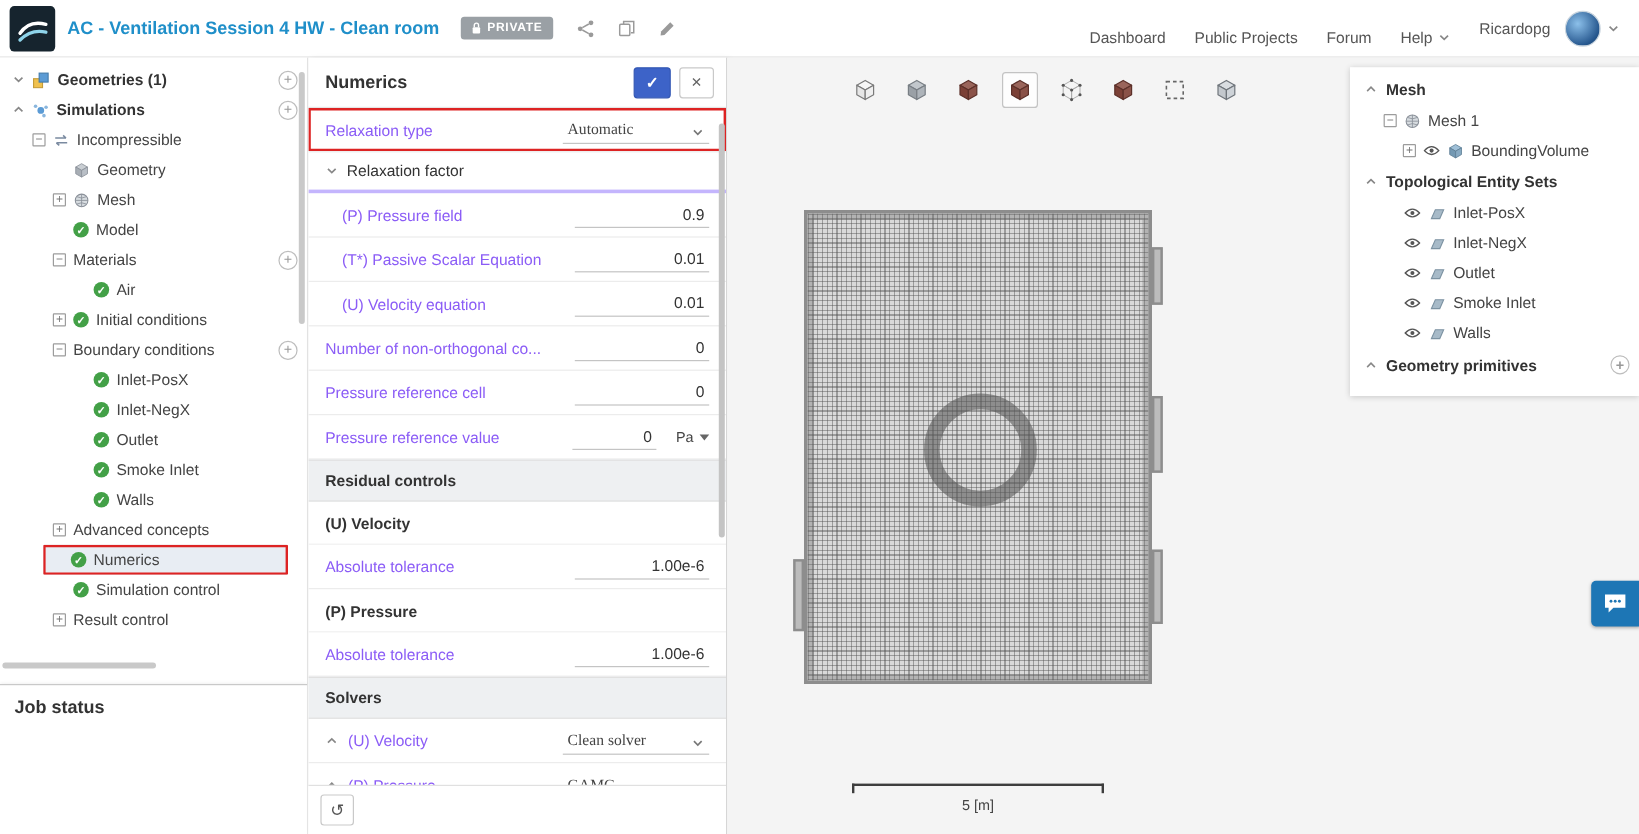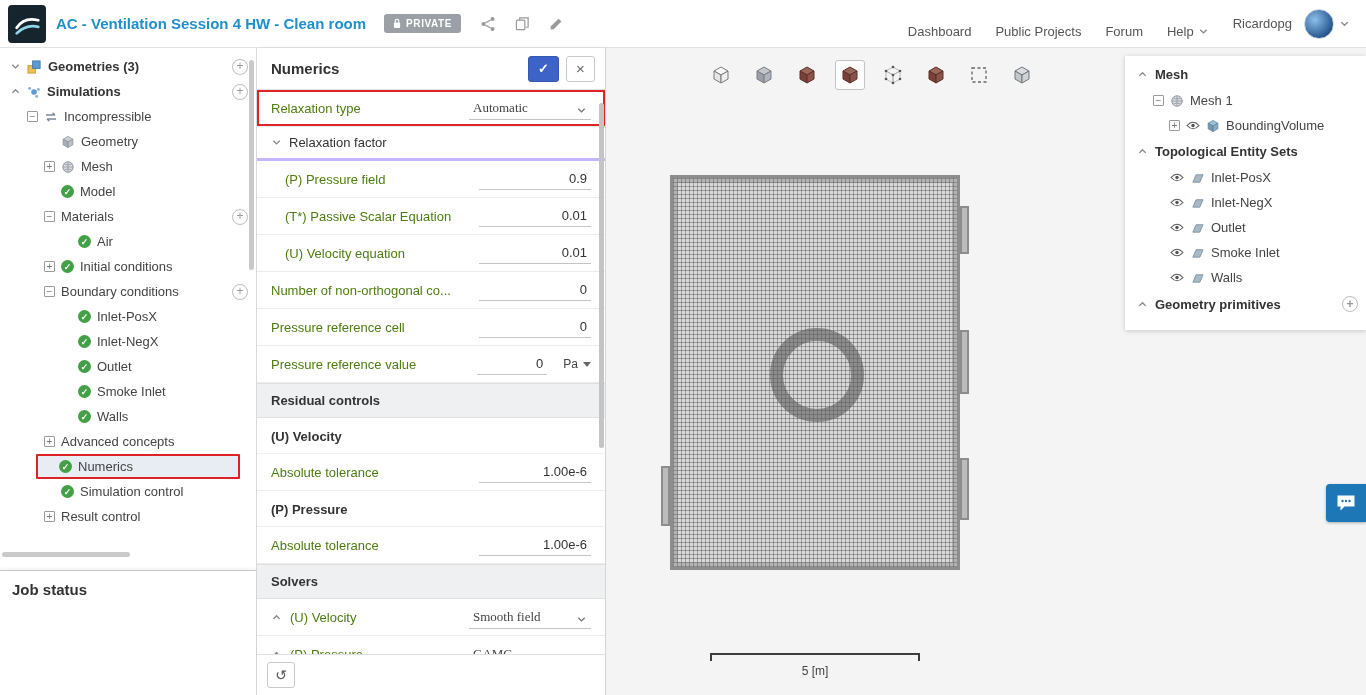--- a/index.html
+++ b/index.html
@@ -39,21 +39,21 @@
   
   .settings-panel { width:349px; flex:none; background:#fff; border-right:1px solid #d6d6d6; display:flex; flex-direction:column; position:relative; box-shadow:2px 0 5px rgba(0,0,0,.06); }
   .sp-header { height:42px; flex:none; display:flex; align-items:center; padding:0 10px 0 14px; border-bottom:1px solid #e5e5e5; }
   .sp-title { font-size:15px; font-weight:700; color:#333; flex:1; }
   .btn-apply { width:31px; height:26px; background:#3d63c8; border:1px solid #3458b4; border-radius:3px; color:#fff; font-size:13px; font-weight:700; margin-right:7px; cursor:pointer; display:flex; align-items:center; justify-content:center; }
   .btn-close { width:29px; height:26px; background:#fff; border:1px solid #c9c9c9; border-radius:3px; color:#666; font-size:15px; cursor:pointer; display:flex; align-items:center; justify-content:center; }
   .sp-rows { flex:1; overflow:hidden; position:relative; }
   .row { min-height:37px; display:flex; align-items:center; padding:0 14px; border-bottom:1px solid #ececec; gap:8px; }
   .row.hl { box-shadow:inset 0 0 0 2px #dd2323; }
   .row.indent { padding-left:28px; }
-  .rlabel { color:#4d7c0f; flex:1; white-space:nowrap; overflow:hidden; text-overflow:ellipsis; }
+  .rlabel { color:#8b5cf6; flex:1; white-space:nowrap; overflow:hidden; text-overflow:ellipsis; }
   .rvalue { width:112px; flex:none; text-align:right; border-bottom:1px solid #c4c4c4; padding:3px 4px; color:#333; }
   .rselect { width:122px; flex:none; display:flex; align-items:flex-end; justify-content:space-between; border-bottom:1px solid #c4c4c4; padding:3px 4px; color:#444; cursor:pointer;font-family:Liberation Serif, serif; }
   .row-group { height:34px; display:flex; align-items:center; gap:7px; padding:0 14px; border-bottom:3px solid #c4b5fd; color:#333; cursor:pointer; }
   .row-section { background:#eef0f2; border-top:1px solid #e0e0e0; border-bottom:1px solid #e0e0e0; padding:9px 14px; font-weight:700; color:#333; }
   .row-sub { padding:11px 14px 9px; font-weight:700; color:#333; border-bottom:1px solid #f1f1f1; }
   .unit-box { display:flex; align-items:center; gap:5px; margin-left:8px; color:#444; font-size:12px; cursor:pointer; flex:none; }
   .caret-tri { width:0; height:0; border-left:4px solid transparent; border-right:4px solid transparent; border-top:5px solid #666; }
   .sp-scroll { position:absolute; right:1px; top:55px; width:5px; height:345px; background:#c4c4c4; border-radius:3px; cursor:pointer; }
   .sp-footer { flex:none; border-top:1px solid #e0e0e0; padding:7px 10px; background:#fff; }
   .btn-undo { width:28px; height:26px; border:1px solid #c9c9c9; background:#fff; border-radius:3px; color:#555; font-size:14px; cursor:pointer; }
@@ -169,21 +169,21 @@
             <svg width="11" height="11" viewBox="0 0 12 12">
               <path d="M2.5 4 L6 7.5 L9.5 4" fill="none" stroke="#888" stroke-width="1.5"></path>
             </svg>
           </span>
           <span class="ticon">
             <svg width="15" height="14" viewBox="0 0 16 15">
               <rect x="1" y="6" width="8" height="8" fill="#f0c14e" stroke="#c49c39" stroke-width="1"></rect>
               <rect x="6" y="1" width="8" height="8" fill="#5b9bd5" stroke="#447cab" stroke-width="1"></rect>
             </svg>
           </span>
-          <span class="lbl">Geometries (3)</span>
+          <span class="lbl">Geometries (1)</span>
           <span class="add-btn">+</span>
         </div>
         <div class="titem top" style="padding-left: 10px;">
           <span class="ticon">
             <svg width="11" height="11" viewBox="0 0 12 12">
               <path d="M2.5 7.5 L6 4 L9.5 7.5" fill="none" stroke="#888" stroke-width="1.5"></path>
             </svg>
           </span>
           <span class="ticon">
             <svg width="14" height="14" viewBox="0 0 16 16">
@@ -369,21 +369,21 @@
         </div>
         <div class="row-section"><span>Solvers</span></div>
         <div class="row">
           <span class="ticon">
             <svg width="11" height="11" viewBox="0 0 12 12">
               <path d="M2.5 7.5 L6 4 L9.5 7.5" fill="none" stroke="#888" stroke-width="1.5"></path>
             </svg>
           </span>
           <span class="rlabel">(U) Velocity</span>
           <span class="rselect">
-            <span>Smooth field</span>
+            <span>Clean solver</span>
             <span class="ticon">
               <svg width="11" height="11" viewBox="0 0 12 12">
                 <path d="M2.5 4 L6 7.5 L9.5 4" fill="none" stroke="#777" stroke-width="1.5"></path>
               </svg>
             </span>
           </span>
         </div>
         <div class="row">
           <span class="ticon">
             <svg width="11" height="11" viewBox="0 0 12 12">

